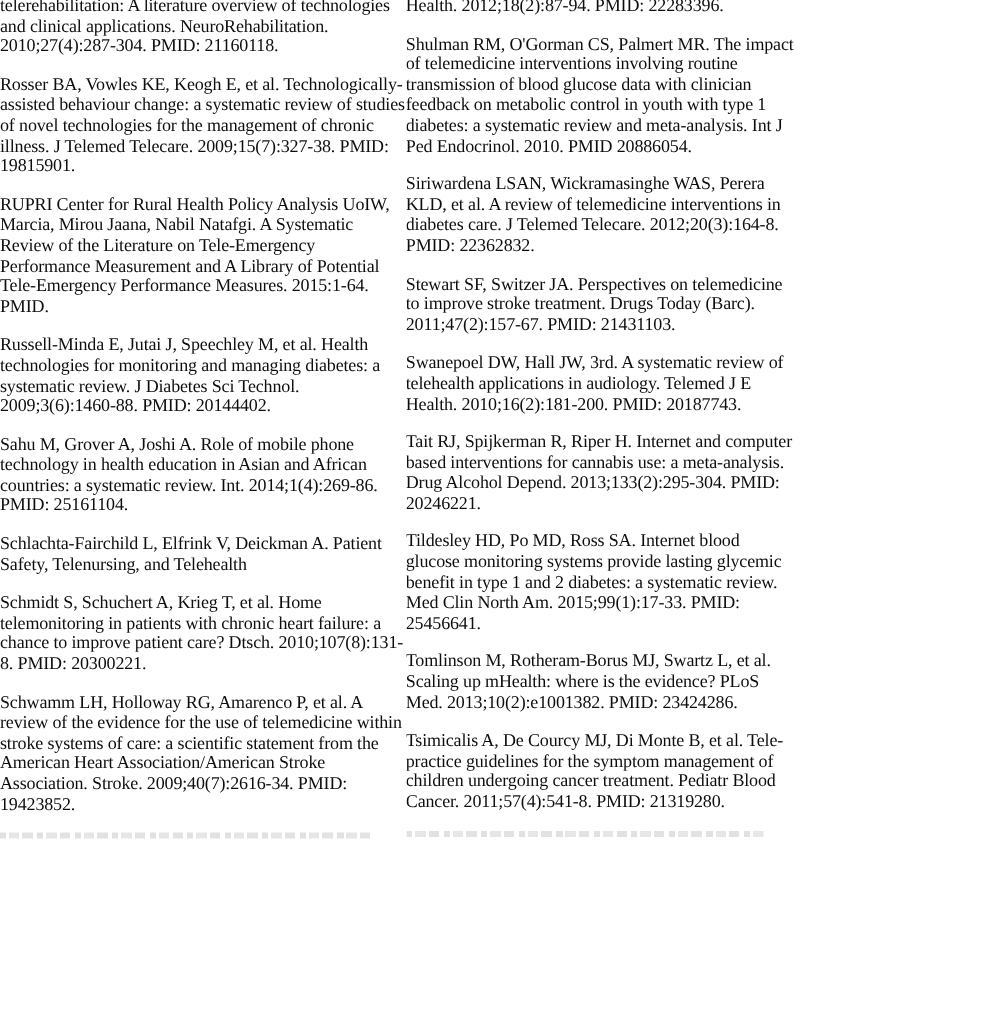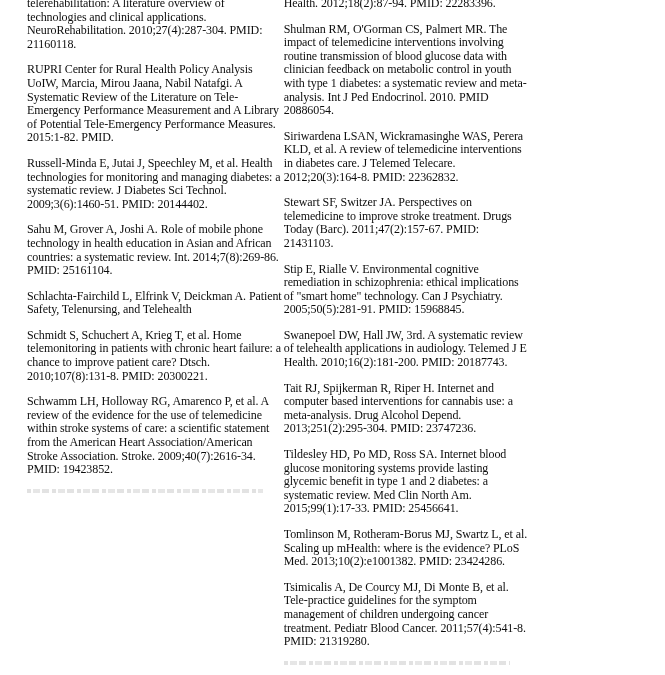--- a/index.html
+++ b/index.html
@@ -11,21 +11,20 @@
     height: 675px;
     background: #ffffff;
     overflow: hidden;
     font-family: "Liberation Serif", "DejaVu Serif", serif;
     color: #0d0d0d;
   }
   .page {
     box-sizing: border-box;
     width: 530px;
     height: 675px;
-    padding-left: 27px;
     display: flex;
     overflow: hidden;
   }
   .col {
     width: 294px;
     overflow: hidden;
   }
   .col + .col {
     width: 282px;
   }
@@ -52,34 +51,34 @@
     );
     opacity: 0.75;
   }
 </style>
 </head>
 <body>
 
 <div class="page">
   <div class="col">
       <p class="ref">telerehabilitation: A literature overview of technologies and clinical applications. NeuroRehabilitation. 2010;27(4):287-304. PMID: 21160118.</p>
-      <p class="ref">RUPRI Center for Rural Health Policy Analysis UoIW, Marcia, Mirou Jaana, Nabil Natafgi. A Systematic Review of the Literature on Tele-Emergency Performance Measurement and A Library of Potential Tele-Emergency Performance Measures. 2015:1-82. PMID.</p>
-      <p class="ref">Russell-Minda E, Jutai J, Speechley M, et al. Health technologies for monitoring and managing diabetes: a systematic review. J Diabetes Sci Technol. 2009;3(6):1460-51. PMID: 20144402.</p>
-      <p class="ref">Sahu M, Grover A, Joshi A. Role of mobile phone technology in health education in Asian and African countries: a systematic review. Int. 2014;7(8):269-86. PMID: 25161104.</p>
+      <p class="ref">Rosser BA, Vowles KE, Keogh E, et al. Technologically-assisted behaviour change: a systematic review of studies of novel technologies for the management of chronic illness. J Telemed Telecare. 2009;15(7):327-38. PMID: 19815901.</p>
+      <p class="ref">RUPRI Center for Rural Health Policy Analysis UoIW, Marcia, Mirou Jaana, Nabil Natafgi. A Systematic Review of the Literature on Tele-Emergency Performance Measurement and A Library of Potential Tele-Emergency Performance Measures. 2015:1-64. PMID.</p>
+      <p class="ref">Russell-Minda E, Jutai J, Speechley M, et al. Health technologies for monitoring and managing diabetes: a systematic review. J Diabetes Sci Technol. 2009;3(6):1460-88. PMID: 20144402.</p>
+      <p class="ref">Sahu M, Grover A, Joshi A. Role of mobile phone technology in health education in Asian and African countries: a systematic review. Int. 2014;1(4):269-86. PMID: 25161104.</p>
       <p class="ref">Schlachta-Fairchild L, Elfrink V, Deickman A. Patient Safety, Telenursing, and Telehealth</p>
       <p class="ref">Schmidt S, Schuchert A, Krieg T, et al. Home telemonitoring in patients with chronic heart failure: a chance to improve patient care? Dtsch. 2010;107(8):131-8. PMID: 20300221.</p>
       <p class="ref">Schwamm LH, Holloway RG, Amarenco P, et al. A review of the evidence for the use of telemedicine within stroke systems of care: a scientific statement from the American Heart Association/American Stroke Association. Stroke. 2009;40(7):2616-34. PMID: 19423852.</p>
       <div class="clipped-line"></div>
     </div>
   <div class="col">
       <p class="ref">Health. 2012;18(2):87-94. PMID: 22283396.</p>
       <p class="ref">Shulman RM, O'Gorman CS, Palmert MR. The impact of telemedicine interventions involving routine transmission of blood glucose data with clinician feedback on metabolic control in youth with type 1 diabetes: a systematic review and meta-analysis. Int J Ped Endocrinol. 2010. PMID 20886054.</p>
       <p class="ref">Siriwardena LSAN, Wickramasinghe WAS, Perera KLD, et al. A review of telemedicine interventions in diabetes care. J Telemed Telecare. 2012;20(3):164-8. PMID: 22362832.</p>
       <p class="ref">Stewart SF, Switzer JA. Perspectives on telemedicine to improve stroke treatment. Drugs Today (Barc). 2011;47(2):157-67. PMID: 21431103.</p>
-      <p class="ref">Stip E, Rialle V. Environmental cognitive remediation in schizophrenia: ethical implications of "smart home" technology. Can J Psychiatry. 2005;50(5):281-91. PMID: 15968845.</p>
       <p class="ref">Swanepoel DW, Hall JW, 3rd. A systematic review of telehealth applications in audiology. Telemed J E Health. 2010;16(2):181-200. PMID: 20187743.</p>
-      <p class="ref">Tait RJ, Spijkerman R, Riper H. Internet and computer based interventions for cannabis use: a meta-analysis. Drug Alcohol Depend. 2013;251(2):295-304. PMID: 23747236.</p>
+      <p class="ref">Tait RJ, Spijkerman R, Riper H. Internet and computer based interventions for cannabis use: a meta-analysis. Drug Alcohol Depend. 2013;133(2):295-304. PMID: 20246221.</p>
       <p class="ref">Tildesley HD, Po MD, Ross SA. Internet blood glucose monitoring systems provide lasting glycemic benefit in type 1 and 2 diabetes: a systematic review. Med Clin North Am. 2015;99(1):17-33. PMID: 25456641.</p>
       <p class="ref">Tomlinson M, Rotheram-Borus MJ, Swartz L, et al. Scaling up mHealth: where is the evidence? PLoS Med. 2013;10(2):e1001382. PMID: 23424286.</p>
       <p class="ref">Tsimicalis A, De Courcy MJ, Di Monte B, et al. Tele-practice guidelines for the symptom management of children undergoing cancer treatment. Pediatr Blood Cancer. 2011;57(4):541-8. PMID: 21319280.</p>
       <div class="clipped-line"></div>
     </div>
 </div>
 
 </body></html>

